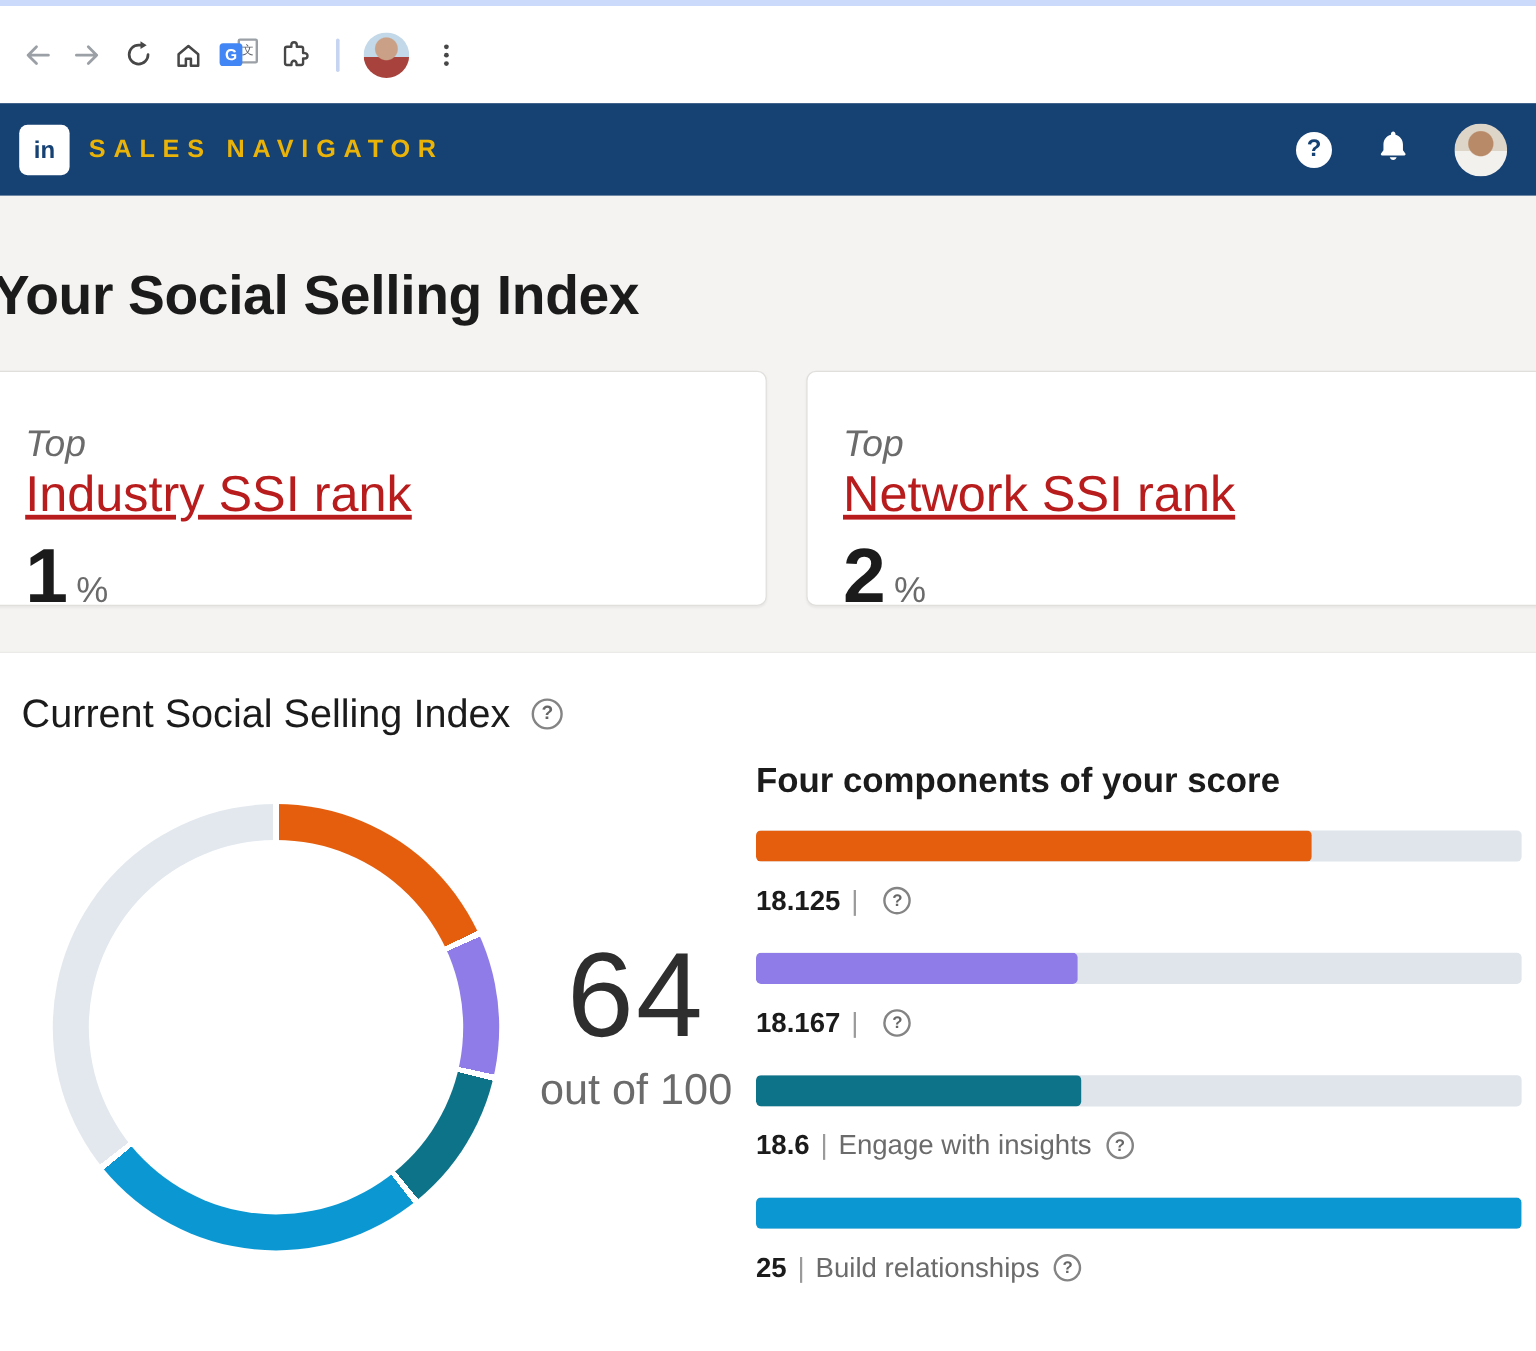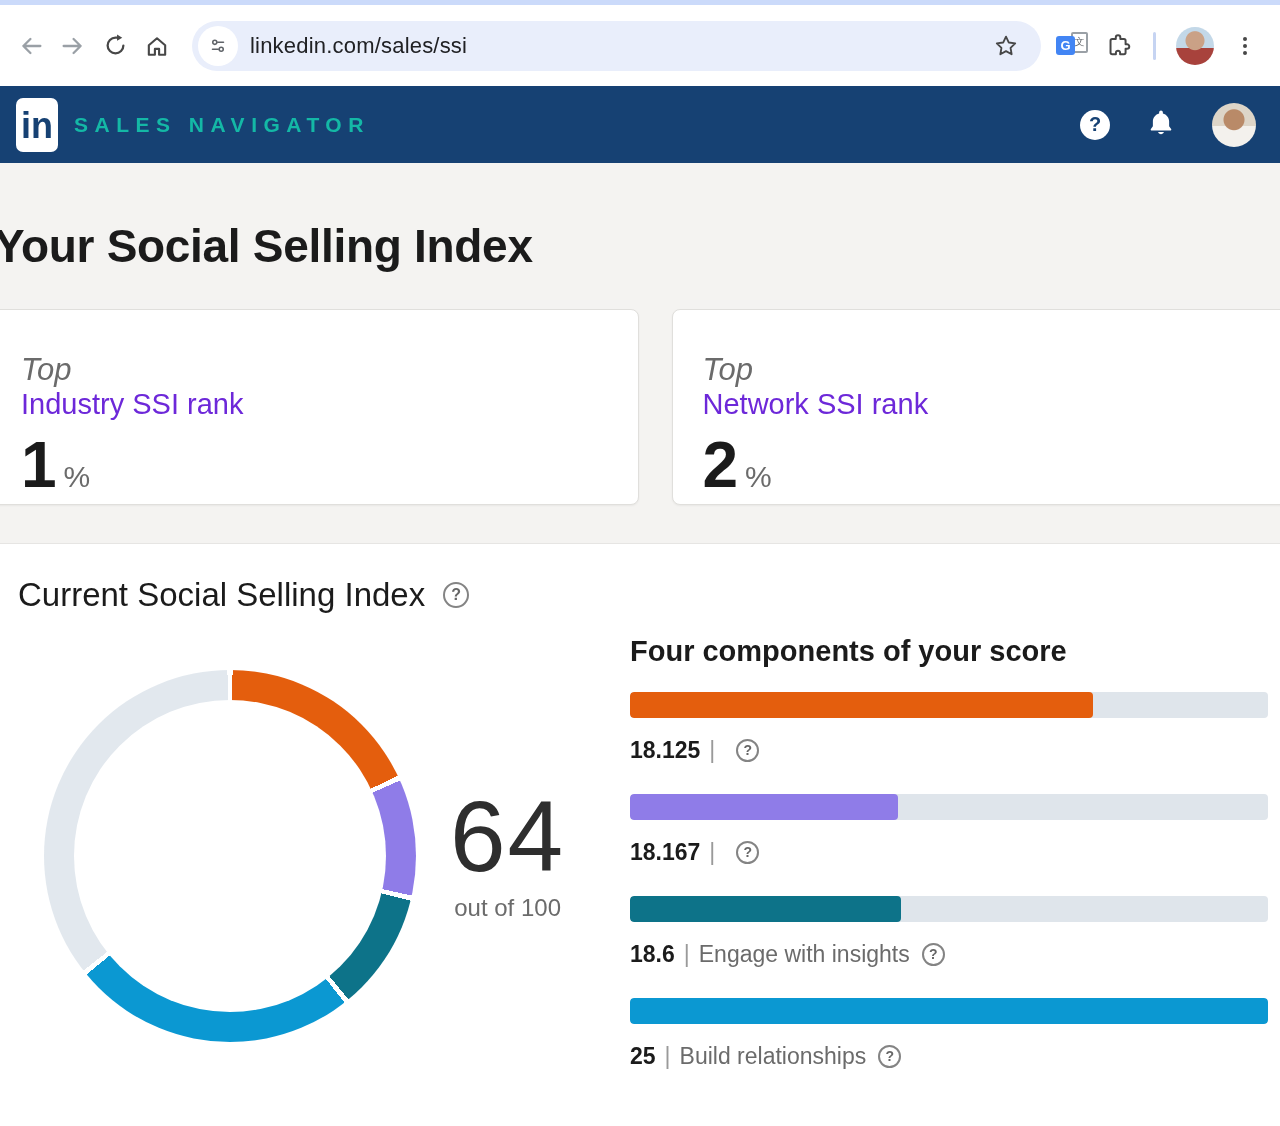--- a/index.html
+++ b/index.html
@@ -48,26 +48,26 @@
     position:absolute; left:0; top:5px; width:19px; height:19px;
     background:#4285f4; border-radius:3px; color:#fff; font-weight:700; font-size:13px;
     display:flex; align-items:center; justify-content:center;
   }
 
   
   .app-header {
     height:77px; background:#164173; display:flex; align-items:center; padding:0 24px 0 16px;
   }
   .li-logo {
-    width:42px; height:54px; background:#fff; border-radius:7px;
-    color:#164173; font-weight:800; font-size:36px; line-height:1;
+    width:42px; height:42px; background:#fff; border-radius:7px;
+    color:#164173; font-weight:800; font-size:20px; line-height:1;
     display:flex; align-items:center; justify-content:center; padding-top:3px;
   }
   .brand {
-    color:#14b8a6; font-size:21px; font-weight:700; letter-spacing:6.5px; margin-left:16px;
+    color:#eab308; font-size:21px; font-weight:700; letter-spacing:6.5px; margin-left:16px;
   }
   .header-right { margin-left:auto; display:flex; align-items:center; gap:36px; }
   .help-solid {
     width:30px; height:30px; border-radius:50%; background:#fff; color:#164173;
     font-weight:700; font-size:20px; display:flex; align-items:center; justify-content:center;
   }
   .header-avatar {
     width:44px; height:44px; border-radius:50%;
     background:
       radial-gradient(circle at 50% 38%, #b98a68 0 10px, rgba(0,0,0,0) 11px),
@@ -81,21 +81,21 @@
   }
   .cards { display:flex; gap:33px; margin:36px -40px 0; }
   .card {
     flex:1; height:196px; background:#fff; border:1px solid #e0dfdc; border-radius:8px;
     box-shadow:0 1px 2px rgba(0,0,0,0.05); padding-top:42px;
   }
   .card.first  { padding-left:60px; }
   .card.second { padding-left:30px; }
   .card-top { display:flex; align-items:baseline;flex-direction:column; }
   .rank-prefix { font-style:italic; color:#6b6b6b; font-size:31px; margin-right:42px; }
-  .rank-label  { font-size:29px; color:#6d28d9; font-weight:500; }
+  .rank-label  { font-size:42px; color:#b91c1c; font-weight:500;text-decoration:underline; }
   .card-value-row { display:flex; align-items:baseline; margin-top:12px; }
   .rank-value { font-size:64px; font-weight:600; color:#1b1b1b; line-height:1; }
   .rank-unit  { font-size:30px; color:#6b6b6b; margin-left:7px; }
 
   
   .ssi-section {
     margin-top:38px; background:#fff; border-top:1px solid #e6e5e3;
     padding:32px 12px 40px 18px; min-height:586px;
   }
   .left-col { width:612px; flex:0 0 auto; }
@@ -109,21 +109,21 @@
     display:inline-flex; align-items:center; justify-content:center; font-weight:600;
   }
   .help-outline.lg { width:26px; height:26px; font-size:16px; }
   .help-outline.sm { width:23px; height:23px; font-size:14px; margin-left:12px; }
 
   .donut-row { display:flex; align-items:center; margin:56px 0 0 26px; }
   .donut { width:372px; height:372px; border-radius:50%; position:relative; flex:0 0 auto; }
   .donut-hole { position:absolute; inset:30px; background:#fff; border-radius:50%; }
   .score-block { margin-left:34px; text-align:center; }
   .score-num { font-size:100px; line-height:0.92; color:#2e2e2e; letter-spacing:2px; }
-  .score-caption { font-size:24px; color:#6b6b6b; margin-top:12px; }
+  .score-caption { font-size:36px; color:#6b6b6b; margin-top:12px; }
 
   .right-col { flex:1; padding-top:59px; padding-right:0; }
   h3.components-title { margin:0 0 24px; font-size:29px; font-weight:700; color:#1b1b1b; }
   .component { margin-bottom:30px; }
   .track {
     height:26px; background:#dfe5eb; border-radius:4px; overflow:hidden; margin-bottom:18px;
   }
   .fill { height:100%; border-radius:4px; }
   .comp-label { display:flex; align-items:center; font-size:23px; color:#6b6b6b; line-height:28px; }
   .comp-score { font-weight:700; color:#1b1b1b; margin-right:9px; font-size:23px; }
@@ -150,36 +150,20 @@
           <path d="M19 12a7 7 0 1 1-7-7h2.6" fill="none" stroke="#474747" stroke-width="2" stroke-linecap="round"></path>
           <path d="M13.4 2.2 18 5l-4.6 2.8z" fill="#474747"></path>
         </svg>
     </div>
     <div class="nav-btn">
       <svg width="28" height="28" viewBox="0 0 24 24">
           <path d="M5 11.3 12 5.4l7 5.9v8.2h-5.2v-5h-3.6v5H5z" fill="none" stroke="#474747" stroke-width="1.8" stroke-linejoin="round"></path>
         </svg>
     </div>
 
-    <div class="omnibox">
-      <div class="site-chip">
-        <svg width="22" height="22" viewBox="0 0 24 24">
-          <circle cx="8.5" cy="8" r="2.2" fill="none" stroke="#5f6368" stroke-width="1.7"></circle>
-          <line x1="11.7" y1="8" x2="18" y2="8" stroke="#5f6368" stroke-width="1.7" stroke-linecap="round"></line>
-          <circle cx="15.5" cy="15.5" r="2.2" fill="none" stroke="#5f6368" stroke-width="1.7"></circle>
-          <line x1="6" y1="15.5" x2="12.3" y2="15.5" stroke="#5f6368" stroke-width="1.7" stroke-linecap="round"></line>
-        </svg>
-      </div>
-      <span class="url-text">linkedin.com/sales/ssi</span>
-      <div class="tool-ic">
-        <svg width="26" height="26" viewBox="0 0 24 24">
-            <path d="M12 3.4l2.6 5.4 5.9.8-4.3 4.1 1 5.9-5.2-2.9-5.2 2.9 1-5.9L3.5 9.6l5.9-.8z" fill="none" stroke="#474747" stroke-width="1.7" stroke-linejoin="round"></path>
-          </svg>
-      </div>
-    </div>
 
     <div class="toolbar-right">
       <div class="tool-ic">
         <div class="translate-icon">
           <div class="t-doc">文</div>
           <div class="t-g">G</div>
         </div>
       </div>
       <div class="tool-ic">
         <svg width="28" height="28" viewBox="0 0 24 24">

